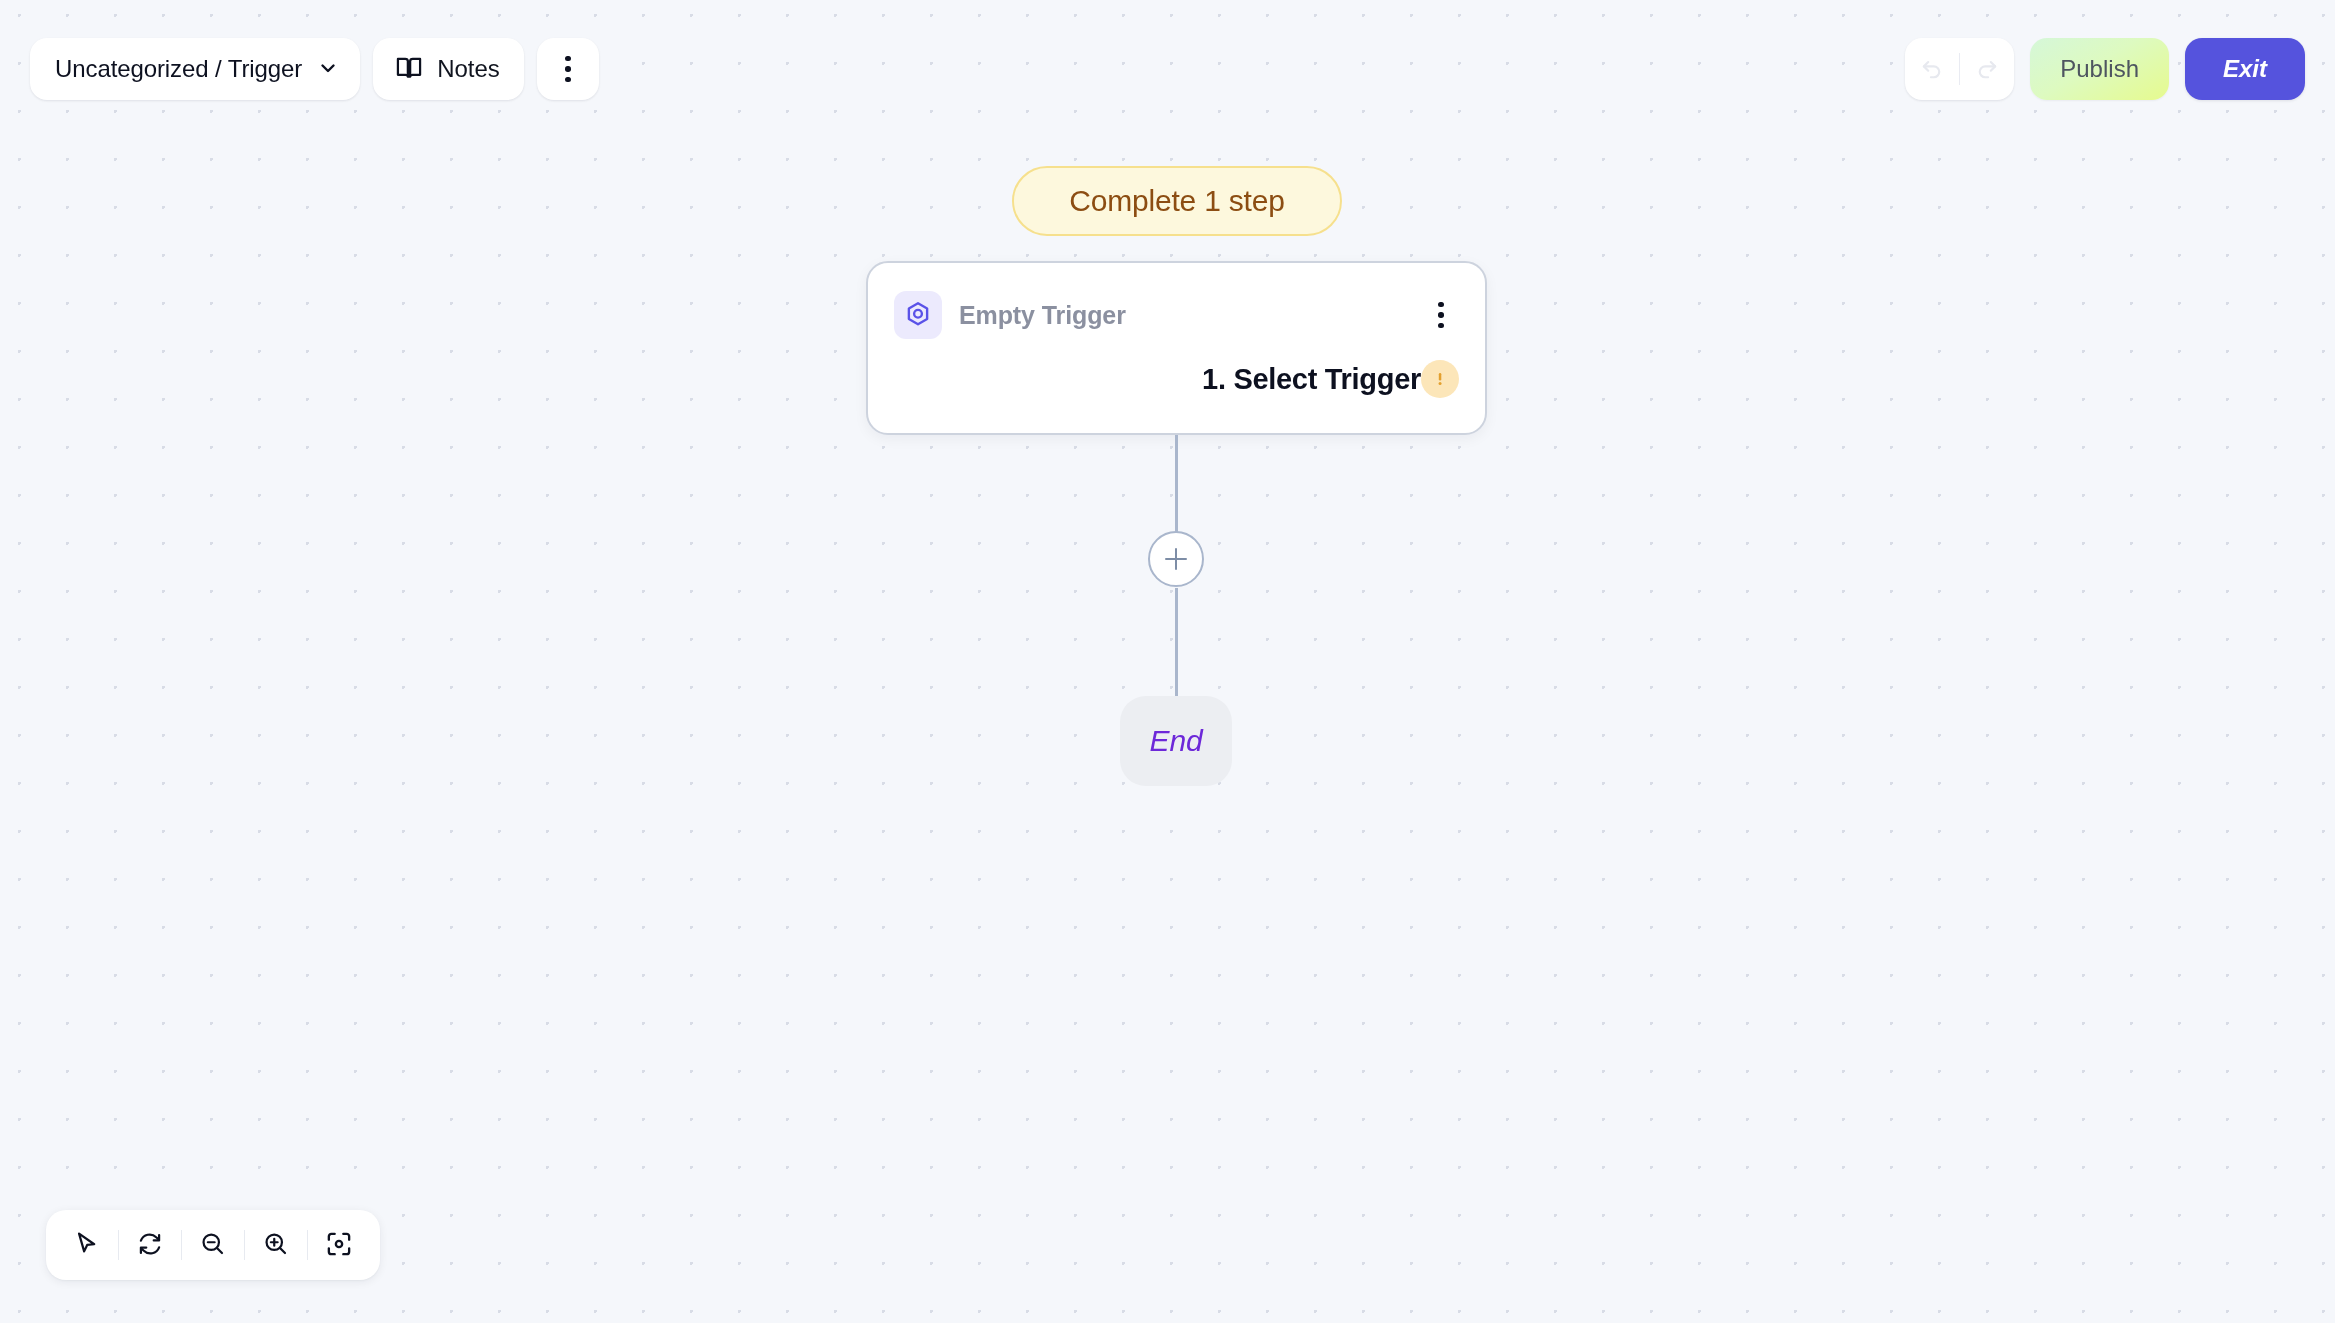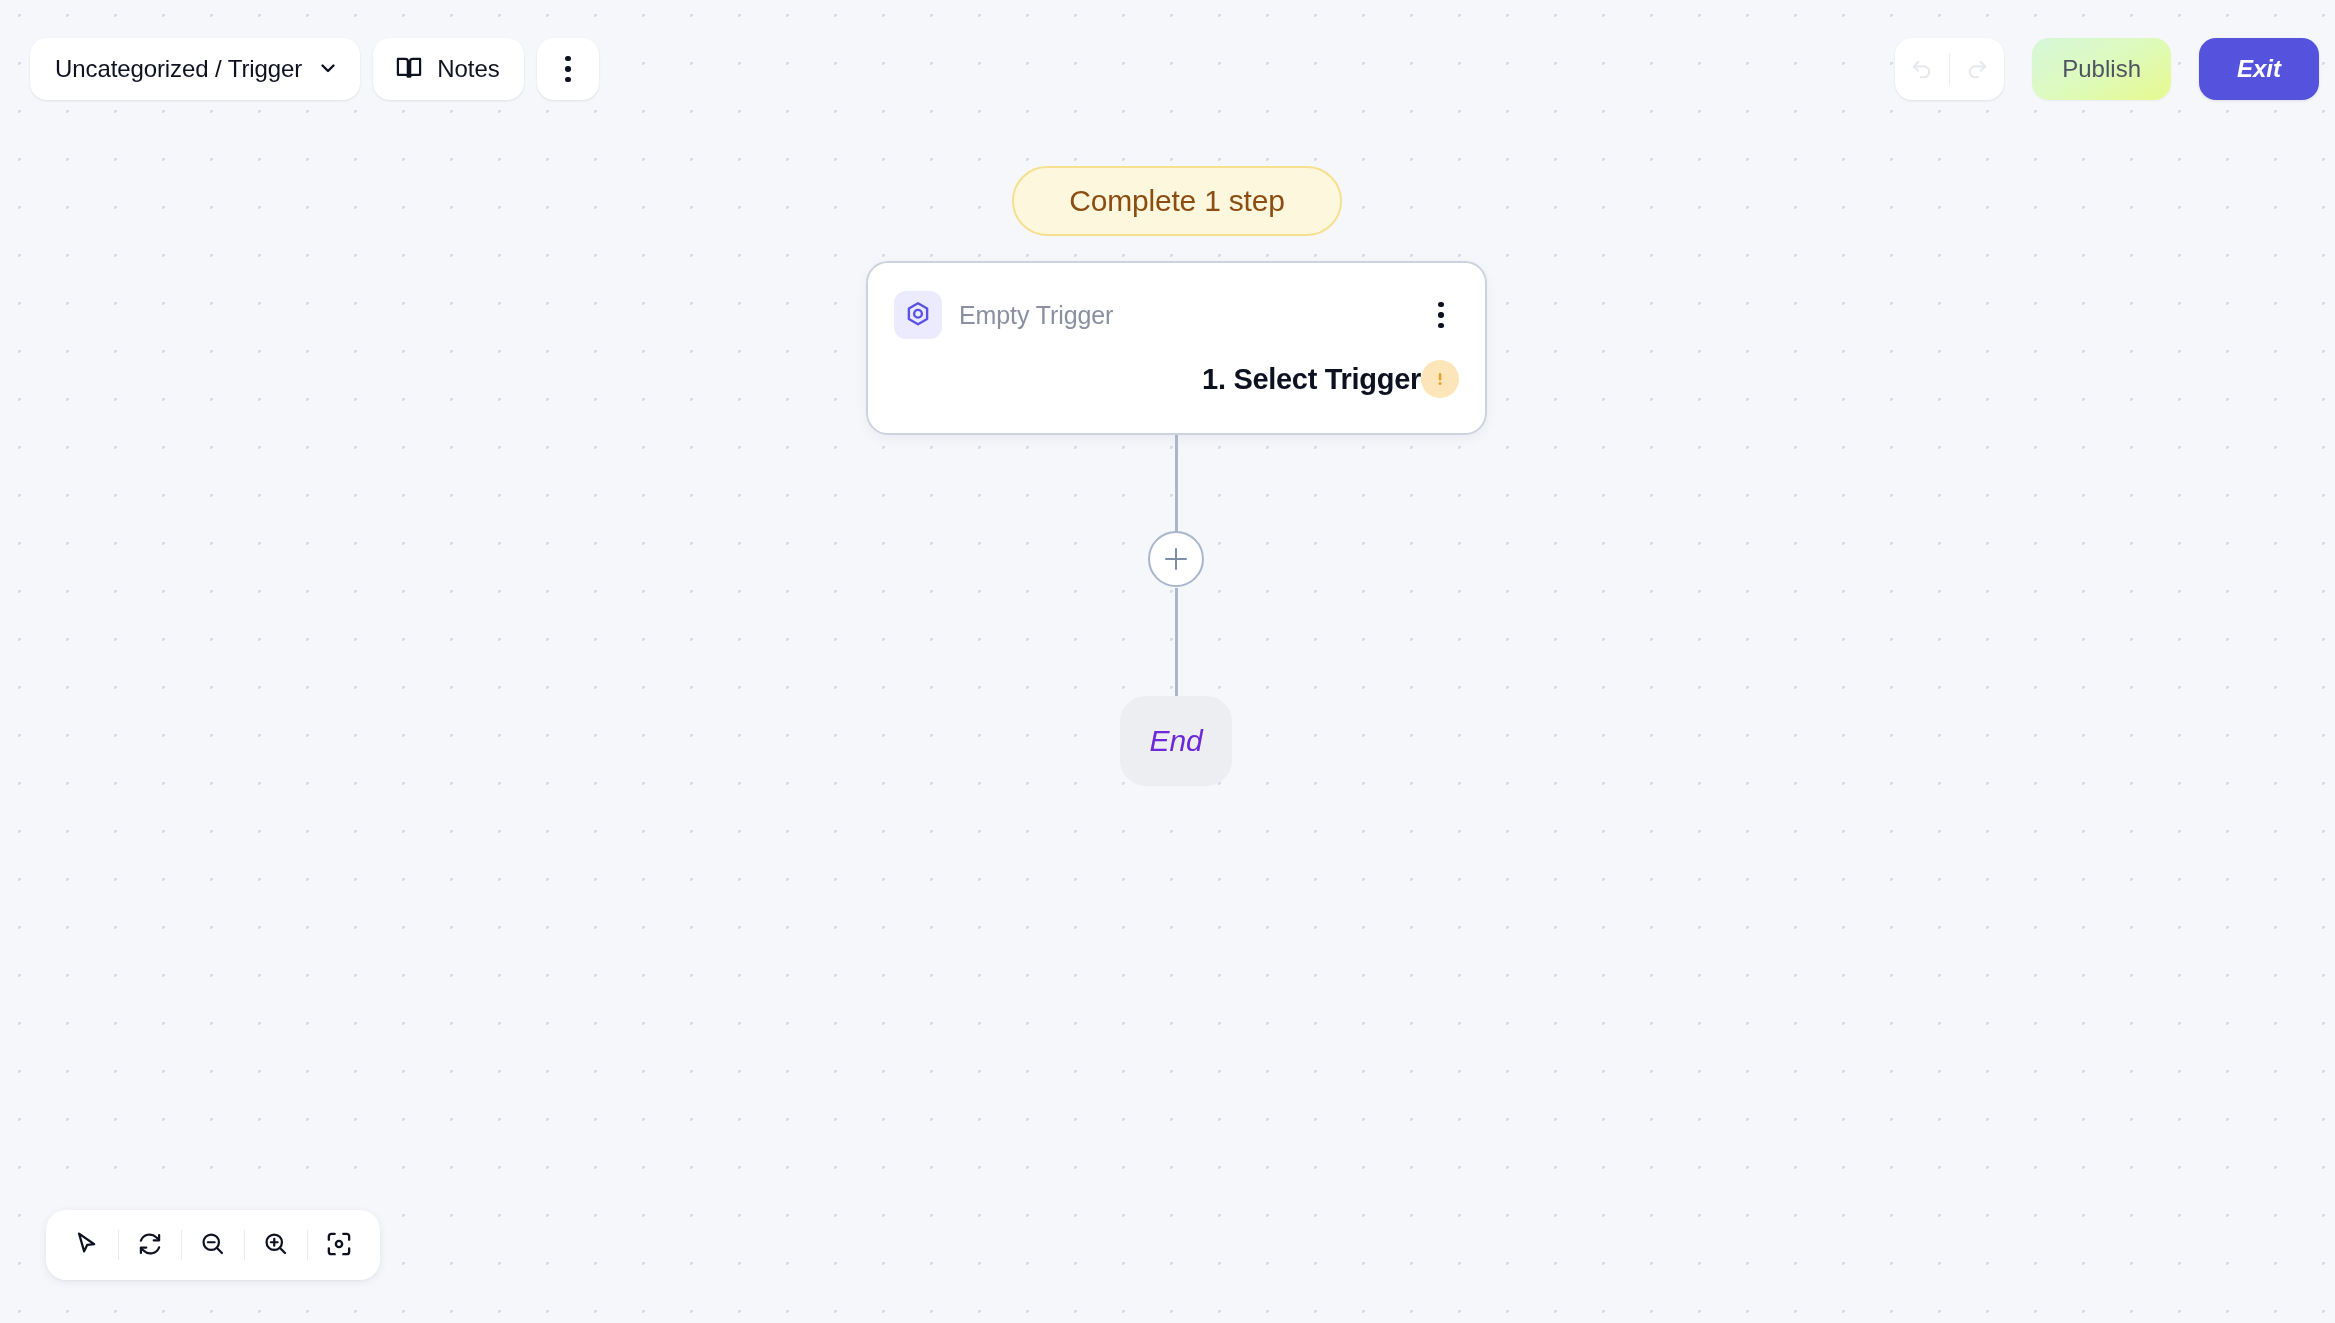--- a/index.html
+++ b/index.html
@@ -30,24 +30,24 @@
     left: 30px;
     display: flex;
     align-items: center;
     gap: 13px;
     z-index: 30;
   }
 
   .topbar-right {
     position: absolute;
     top: 38px;
-    right: 16px;
-    display: flex;
-    align-items: center;
-    gap: 28px;
+    right: 30px;
+    display: flex;
+    align-items: center;
+    gap: 16px;
     z-index: 30;
   }
 
   .pill-btn {
     height: 62px;
     background: #ffffff;
     border-radius: 17px;
     border: none;
     display: flex;
     align-items: center;
@@ -208,20 +208,21 @@
     justify-content: center;
     flex: 0 0 auto;
   }
 
   .node-subtitle {
     margin-left: 17px;
     font-size: 25px;
     color: #8b90a0;
     letter-spacing: -0.1px;
     white-space: nowrap;
+    font-weight: bold;
   }
 
   .node-kebab {
     position: absolute;
     right: 0;
     top: 4px;
     width: 36px;
     height: 40px;
     display: flex;
     align-items: center;

